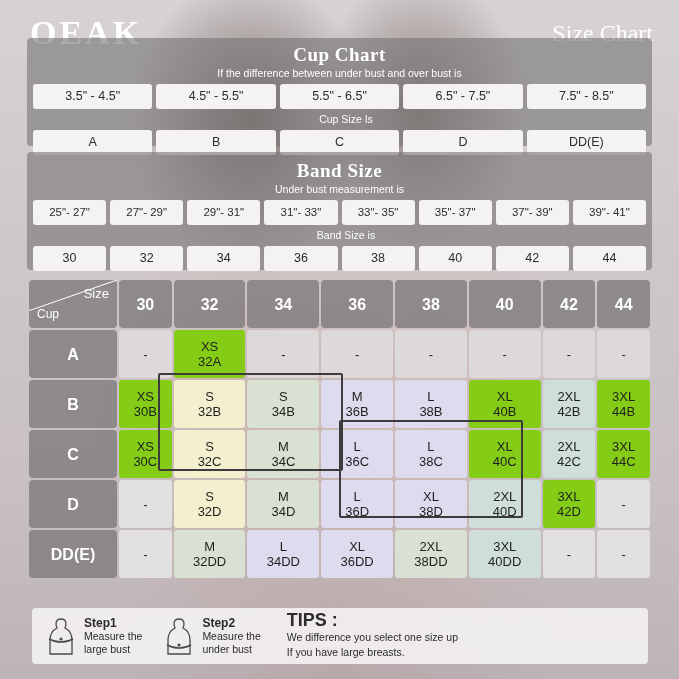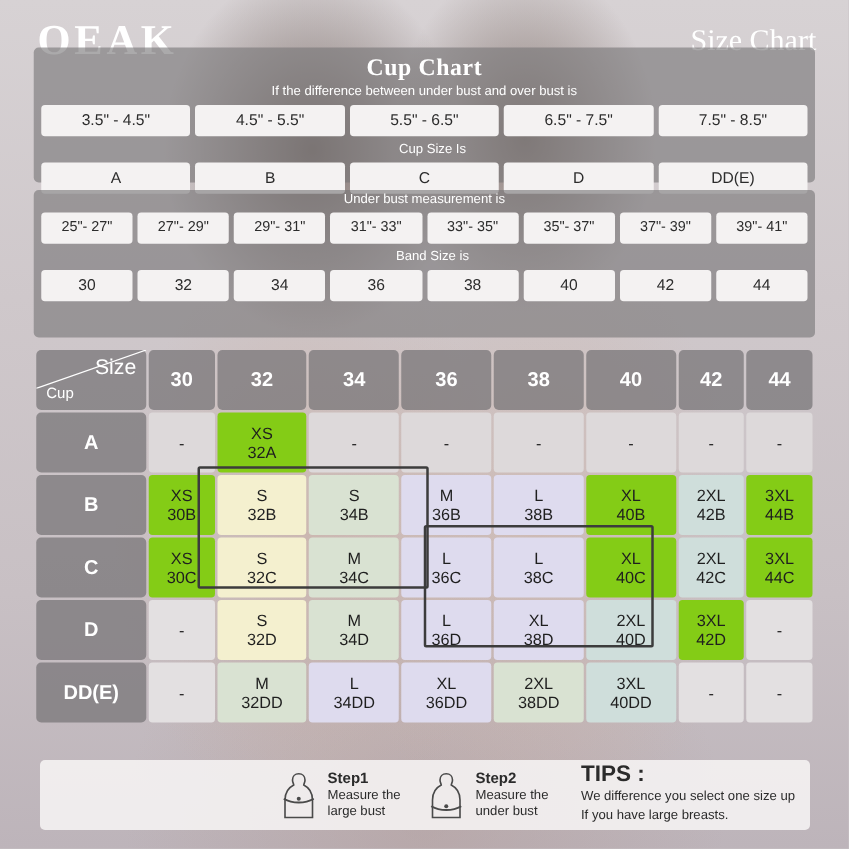--- a/index.html
+++ b/index.html
@@ -127,21 +127,21 @@
     background: rgba(120,118,120,0.75);
     color: #fff !important;
     border-radius: 4px;
     position: relative;
     width: 86px;
   }
   .hdr-corner .sz {
     position: absolute;
     right: 8px;
     top: 6px;
-    font-size: 17px;
+    font-size: 13px;
   }
   .hdr-corner .cp {
     position: absolute;
     left: 8px;
     bottom: 6px;
     font-size: 12px;
   }
   .hdr-corner .diag {
     position: absolute;
     left: 0; top: 0; right: 0; bottom: 0;
@@ -186,21 +186,20 @@
     left: 32px;
     top: 608px;
     width: 616px;
     height: 56px;
     background: rgba(246,244,244,0.88);
     border-radius: 4px;
     display: flex;
     align-items: center;
     padding: 0 12px;
     box-sizing: border-box;
-    justify-content: flex-end;
   }
   .step {
     display: flex;
     align-items: center;
     gap: 6px;
     margin-right: 20px;
   }
   .step-txt { font-size: 10.5px; color: #2b2b2b; line-height: 13px; }
   .step-txt b { font-size: 12px; }
   .tips { font-size: 10.5px; color: #2b2b2b; line-height: 15px; margin-left: 6px; }
@@ -230,20 +229,21 @@
     <div class="row" id="cup-values">
         <div class="cell">A</div>
         <div class="cell">B</div>
         <div class="cell">C</div>
         <div class="cell">D</div>
         <div class="cell">DD(E)</div>
       </div>
   </div>
 
   <div class="panel" style="left:27px; top:152px; width:625px; height:118px;">
+    <div class="sec-title" style="margin-top:8px;">Band Size</div>
     <div class="sec-sub">Under bust measurement is</div>
     <div class="row" id="band-ranges">
         <div class="cell small">25"- 27"</div>
         <div class="cell small">27"- 29"</div>
         <div class="cell small">29"- 31"</div>
         <div class="cell small">31"- 33"</div>
         <div class="cell small">33"- 35"</div>
         <div class="cell small">35"- 37"</div>
         <div class="cell small">37"- 39"</div>
         <div class="cell small">39"- 41"</div>

